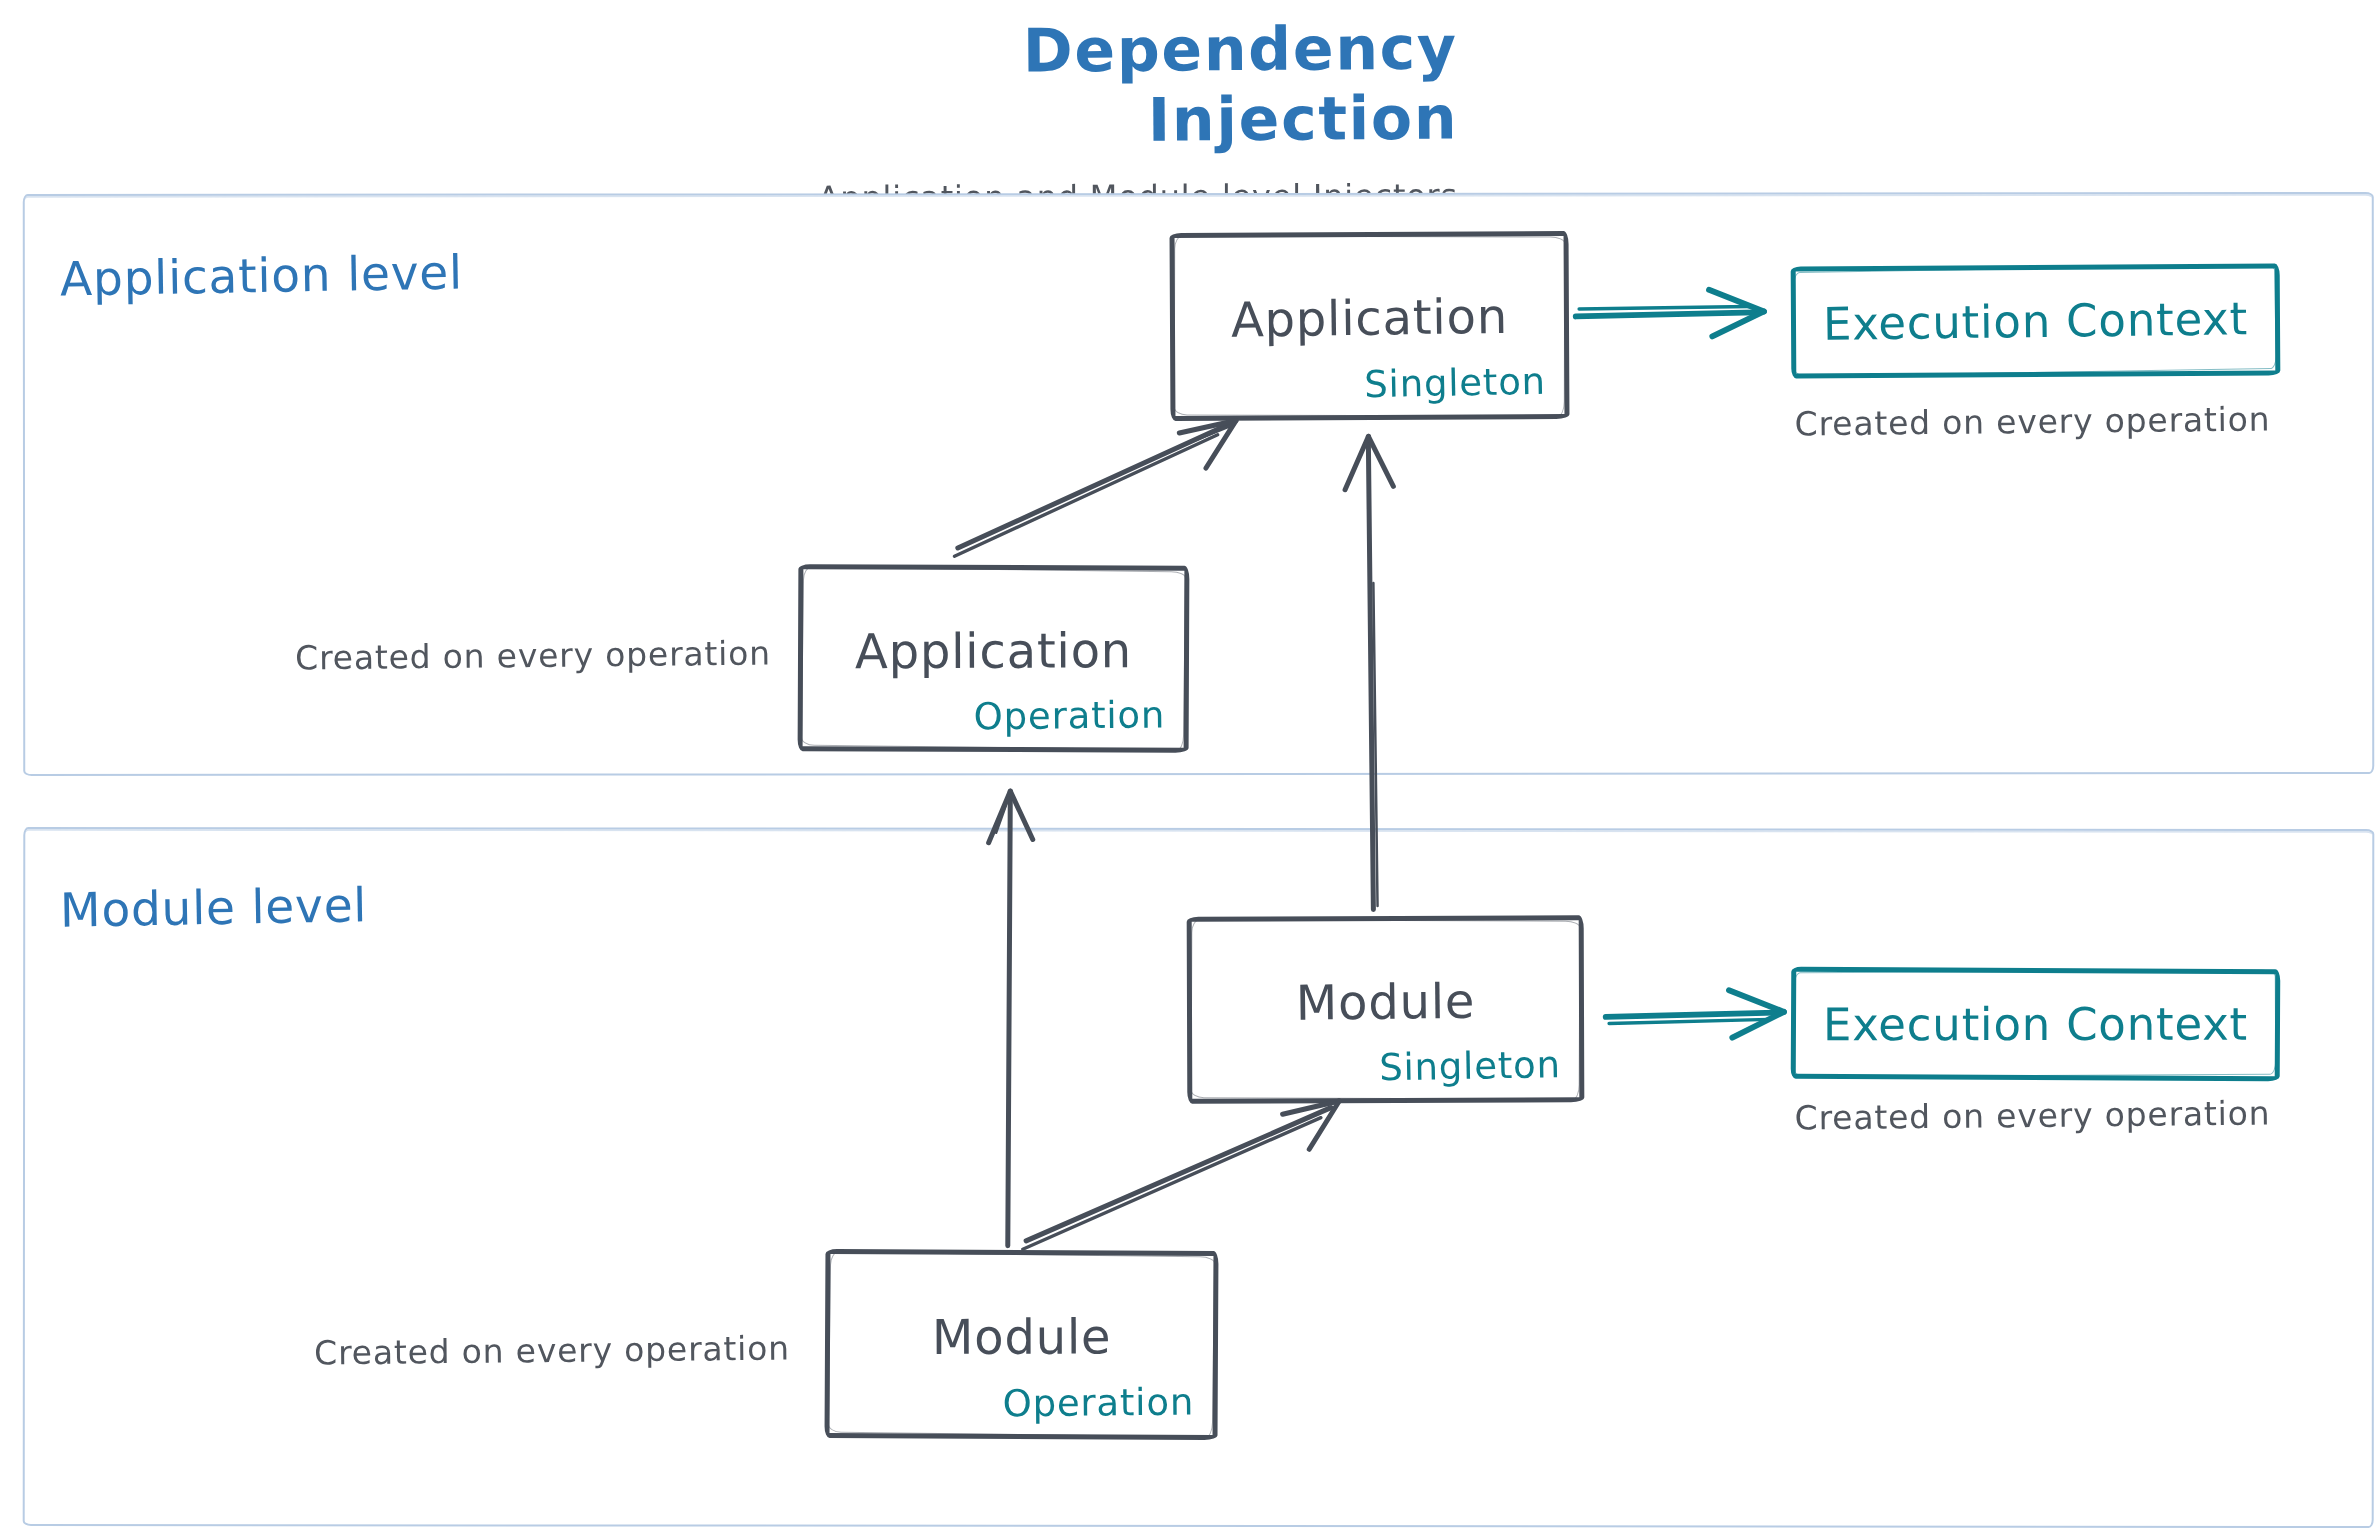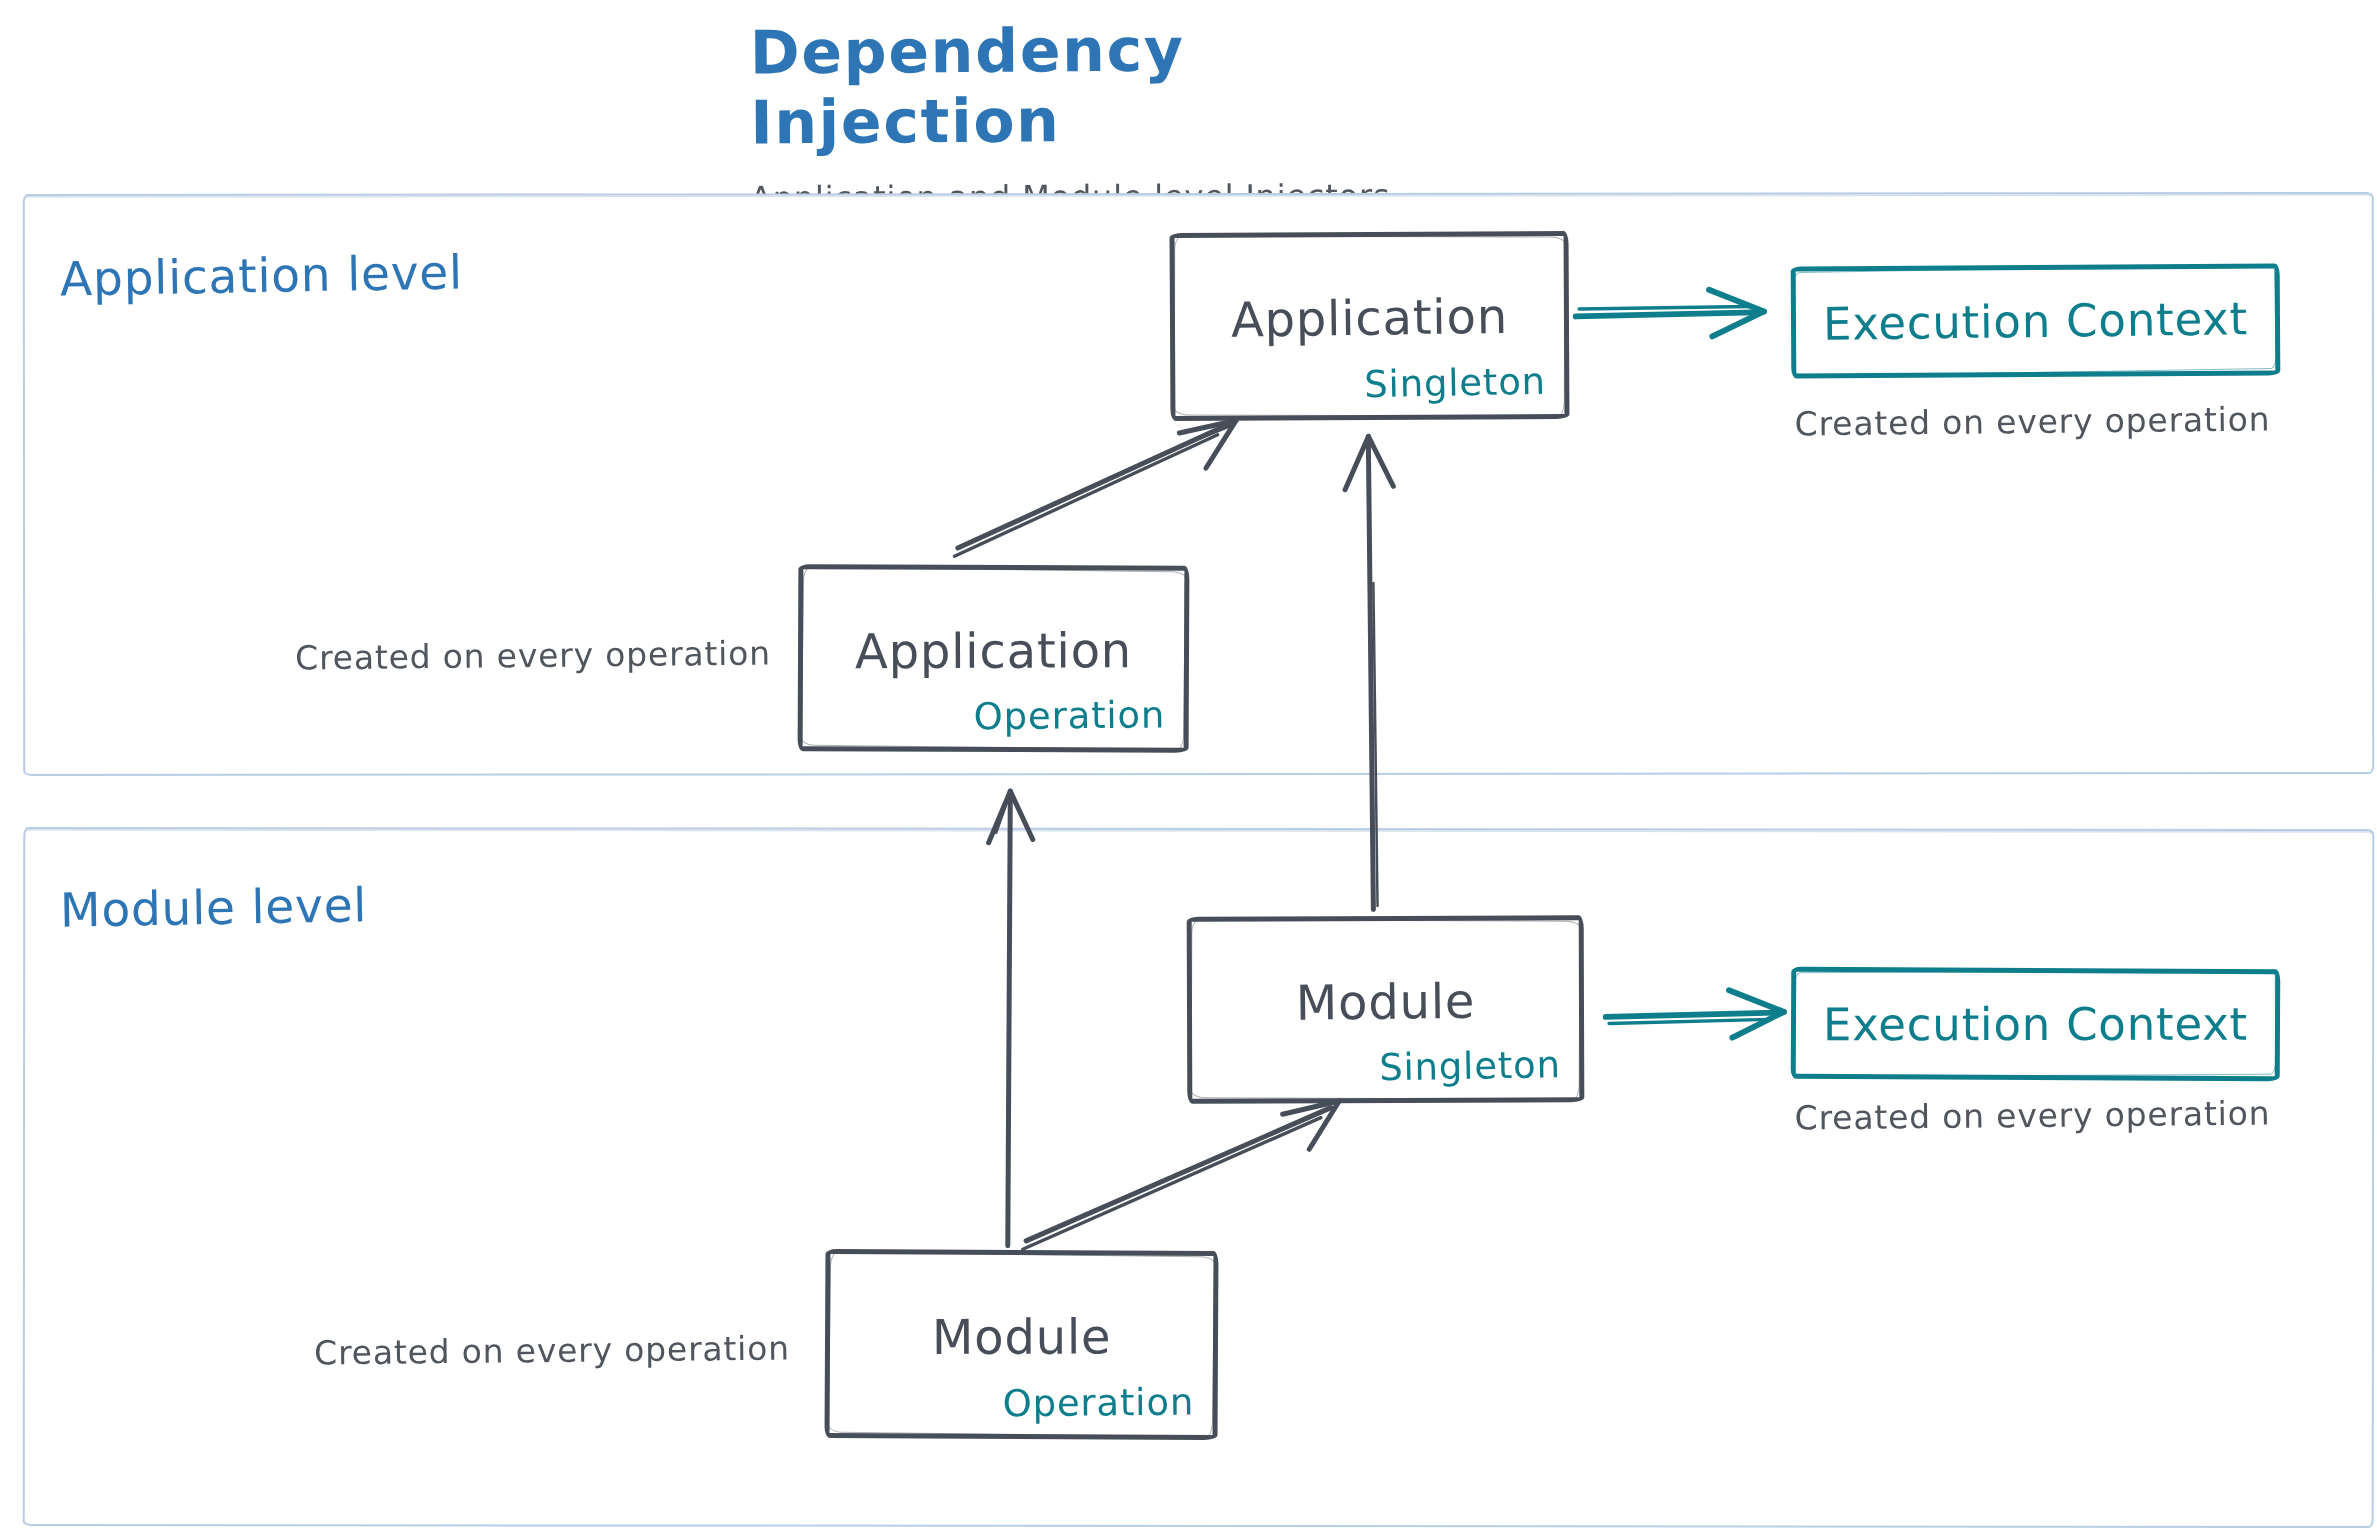--- a/index.html
+++ b/index.html
@@ -16,21 +16,21 @@
     overflow: hidden;
     color: #474e59;
   }
 
   
   .header {
     position: absolute;
     left: 750px;
     top: 15px;
     width: 708px;
-    text-align: left;
+    text-align: right;
   }
   .title {
     font-size: 60px;
     font-weight: bold;
     color: #2e75b6;
     letter-spacing: 1.7px;
     transform: rotate(-0.4deg);
   }
   .subtitle {
     margin-top: 23px;

